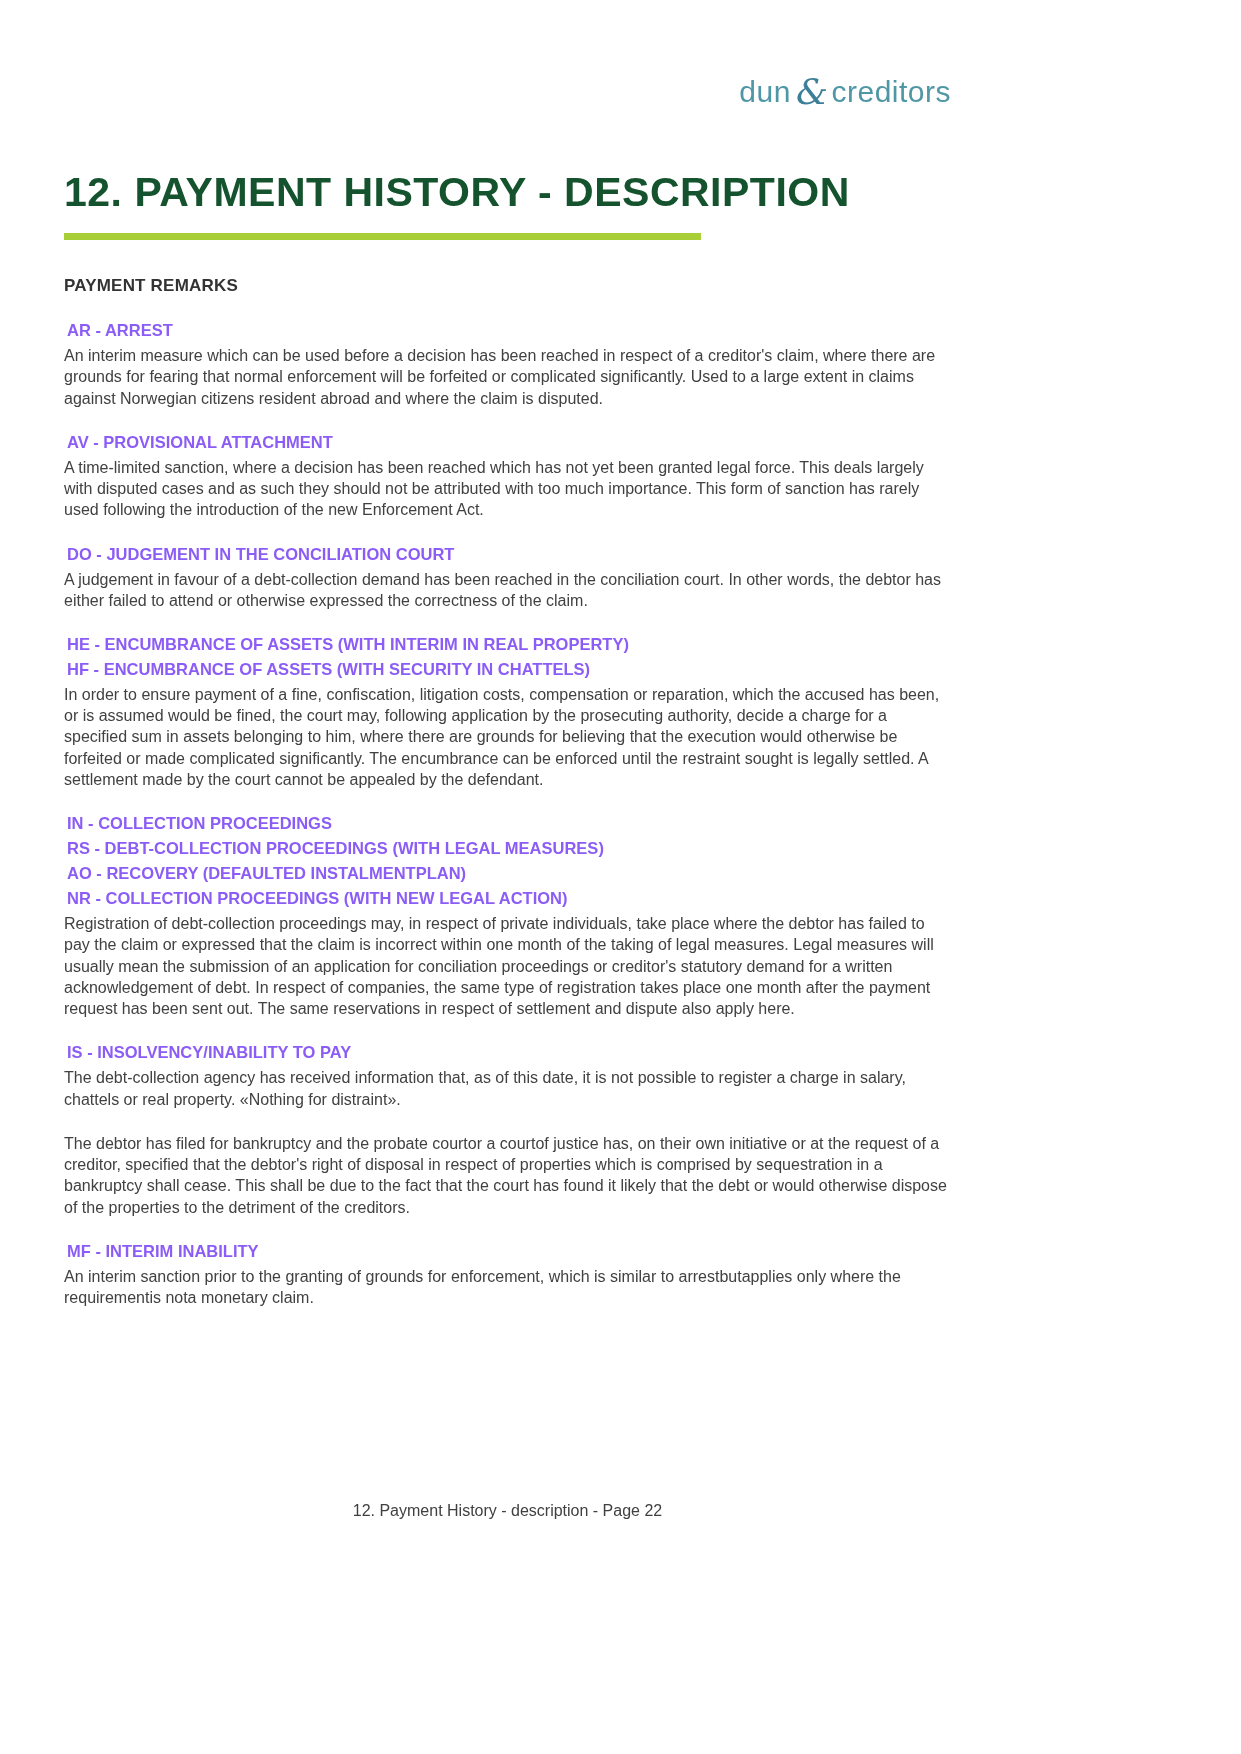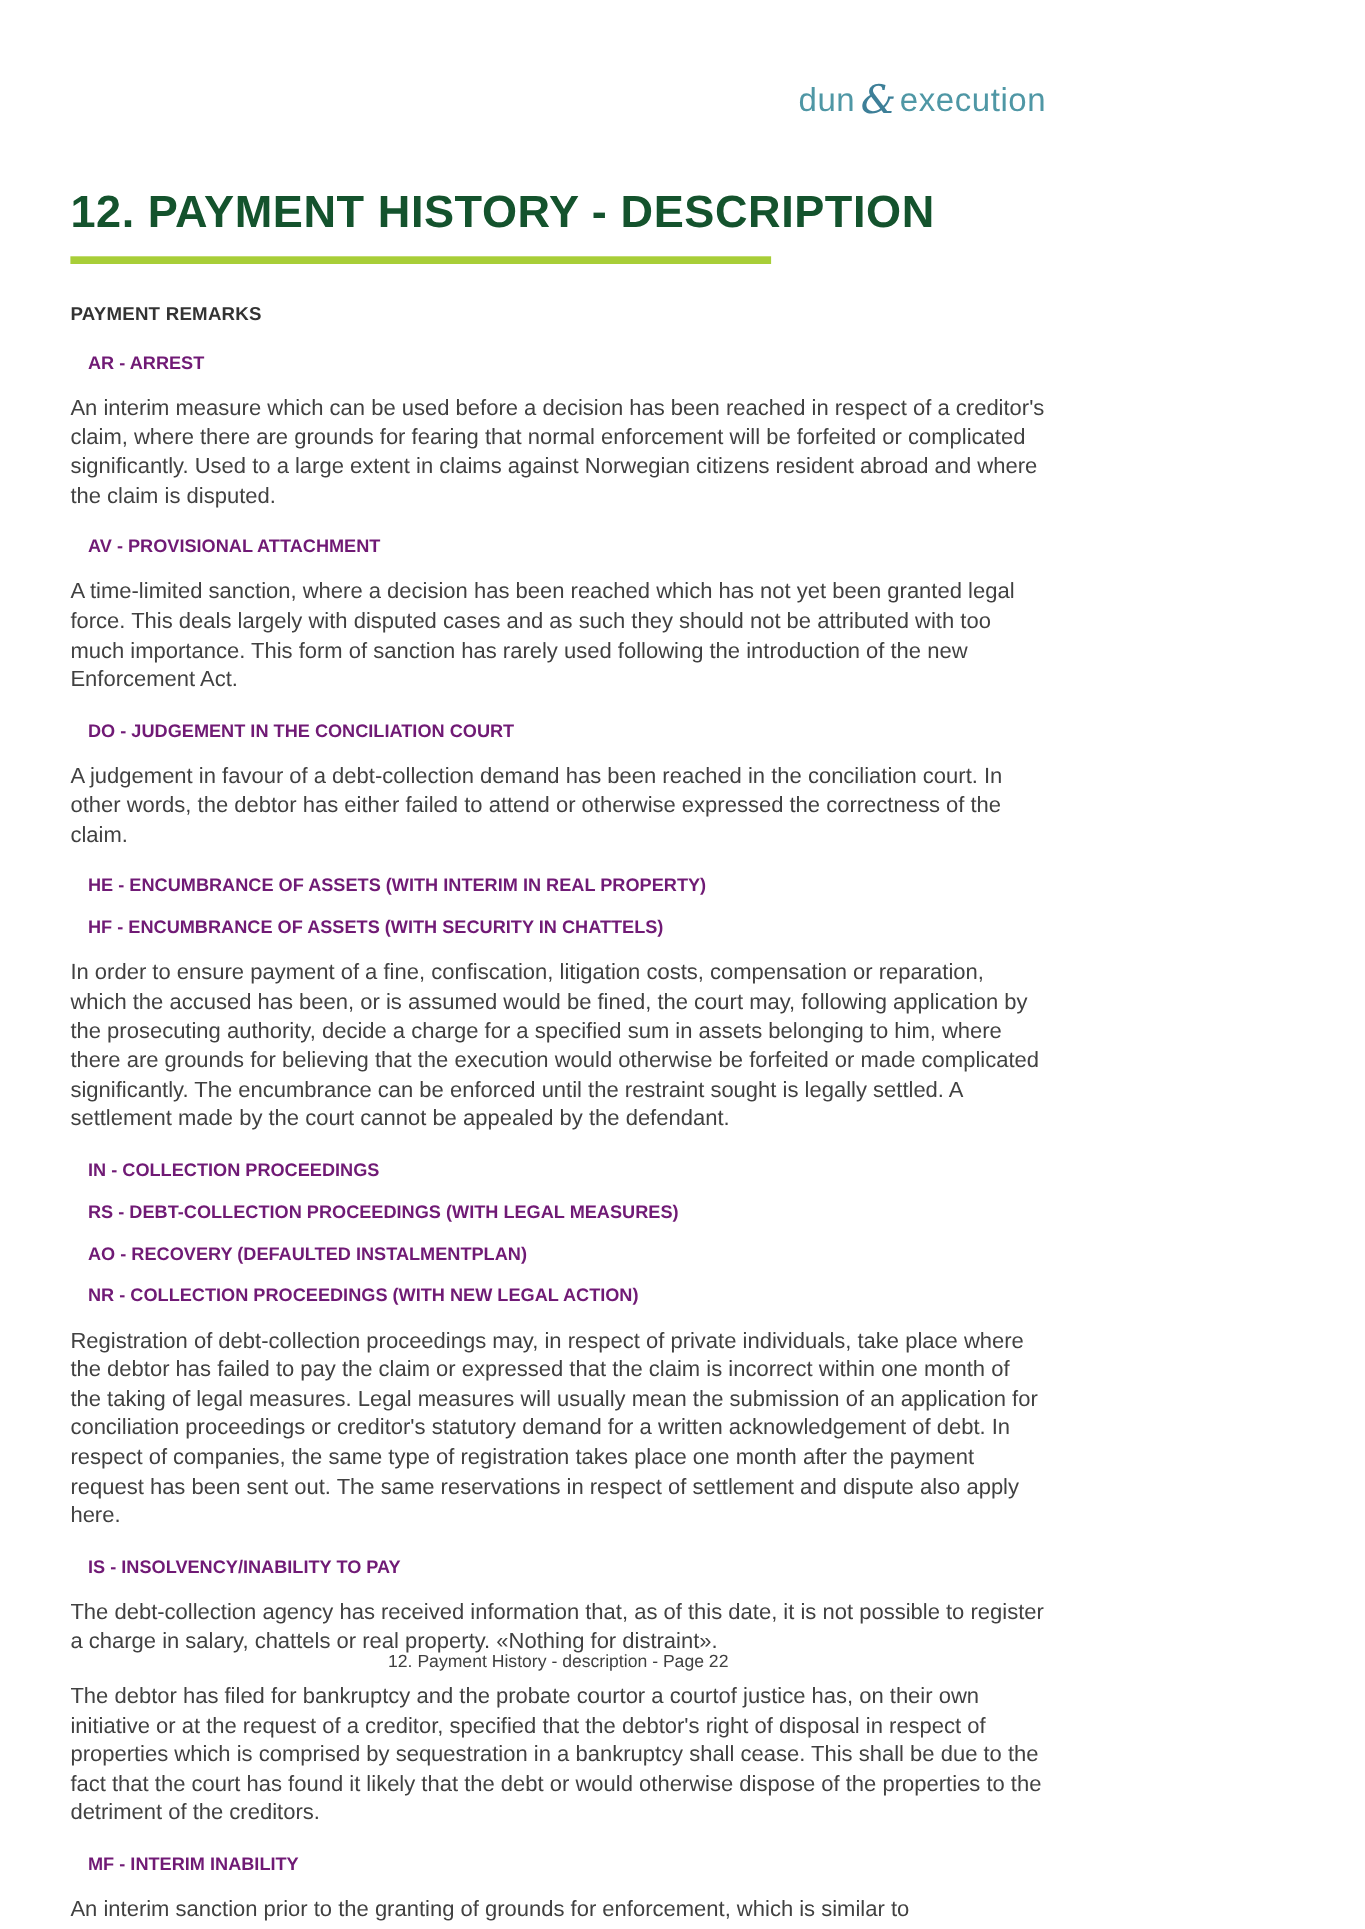--- a/index.html
+++ b/index.html
@@ -58,50 +58,50 @@
     margin: 36px 0 24px 0;
     font-size: 17px;
     font-weight: 700;
     color: #333333;
     letter-spacing: 0.2px;
   }
   .entry {
     margin: 0 0 23px 0;
   }
   .entry h3 {
-    margin: 16px;
+    margin: 3px;
     font-size: 16.5px;
     line-height: 1.33;
     font-weight: 700;
-    color: #701a75;
+    color: #8b5cf6;
   }
   .entry p {
     margin: 0;
-    font-size: 20px;
+    font-size: 16px;
     line-height: 1.33;
     color: #414141;
   }
   footer.page-footer {
     position: absolute;
     top: 1502px;
     left: 64px;
     width: 887px;
     text-align: center;
     font-size: 16px;
     color: #404040;
   }
 </style>
 </head>
 <body>
 
 <div class="page">
   <div class="content">
 
     <header class="logo">
-      <span>dun</span><span class="amp">&amp;</span><span>execution</span>
+      <span>dun</span><span class="amp">&amp;</span><span>creditors</span>
     </header>
 
     <h1 class="title">12. PAYMENT HISTORY - DESCRIPTION</h1>
 
     <div class="rule"></div>
 
     <h2 class="section-heading">PAYMENT REMARKS</h2>
 
     <main id="entries">
         <section class="entry">

